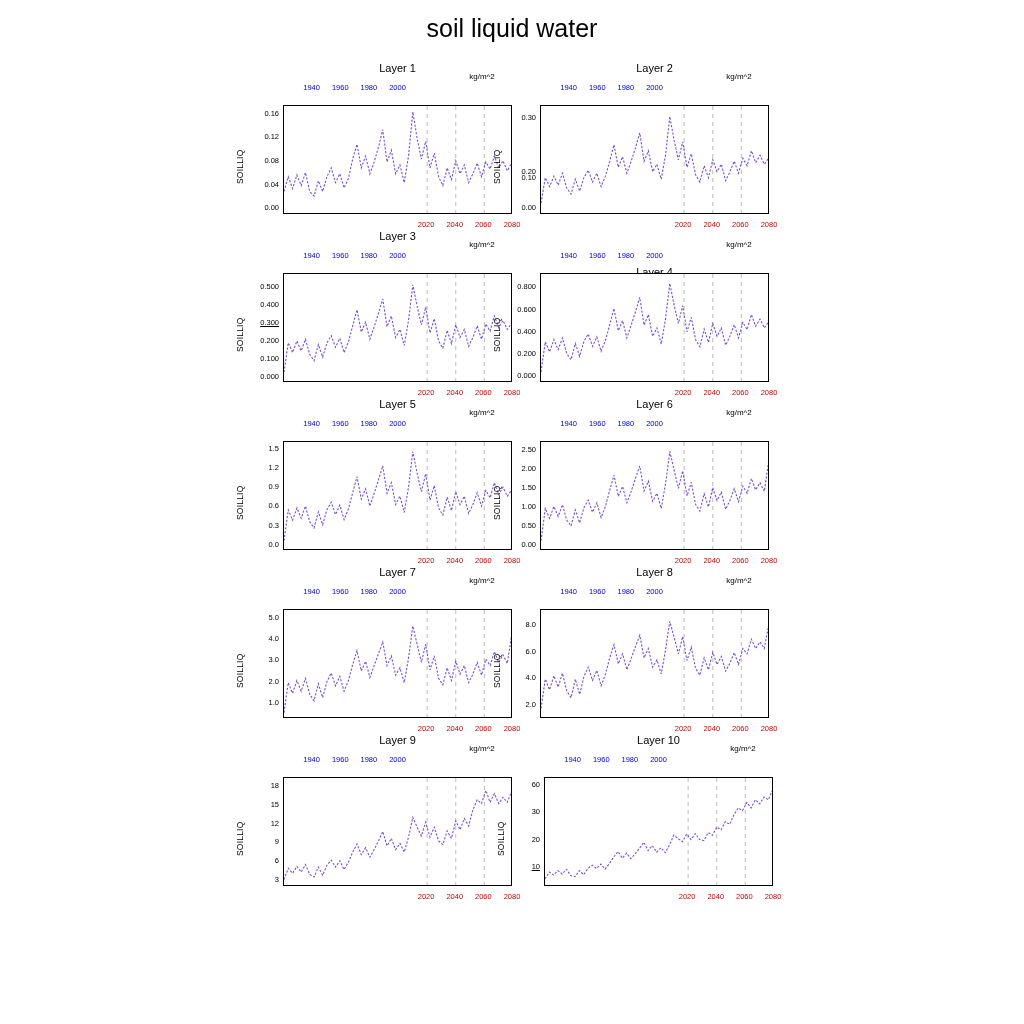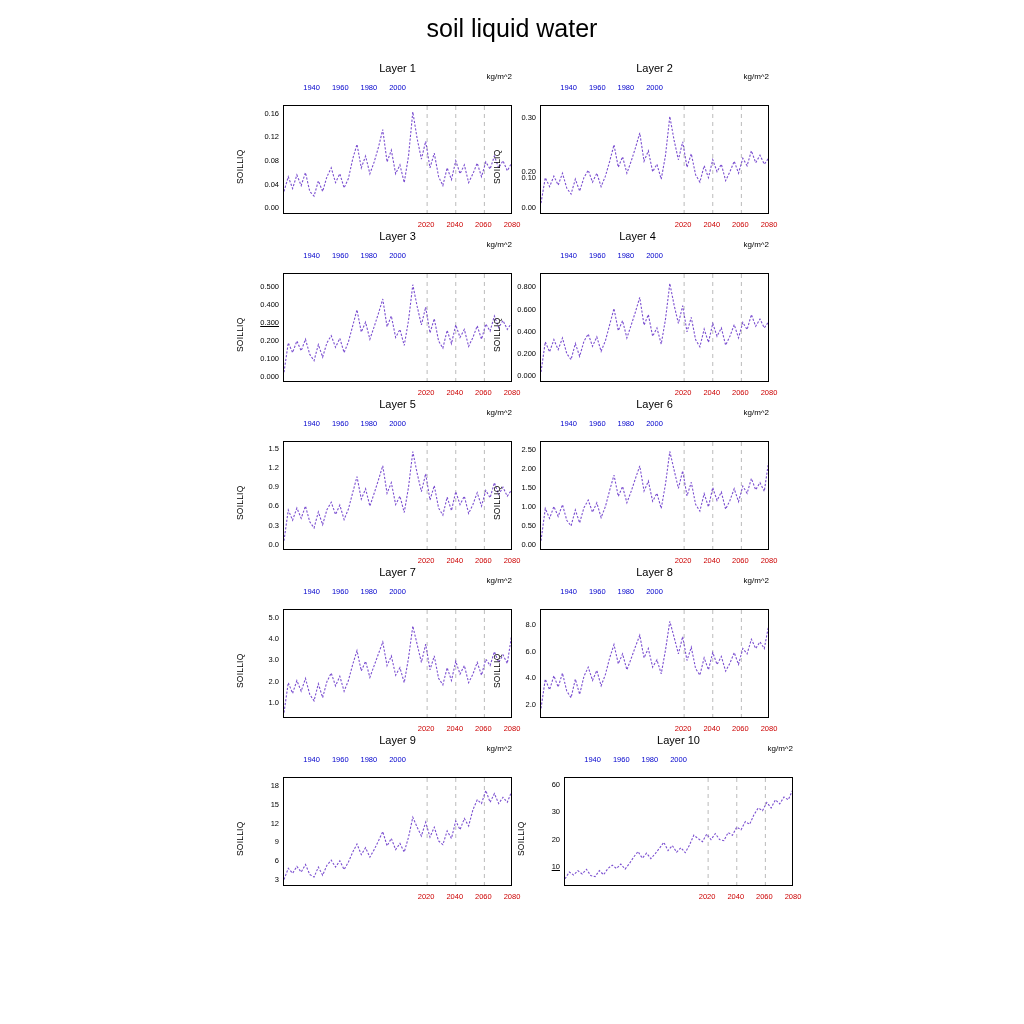--- a/index.html
+++ b/index.html
@@ -33,21 +33,21 @@
     left: 0;
     width: 100%;
     text-align: center;
     font-size: 11px;
     color: #000;
   }
   .units {
     position: absolute;
     font-size: 8px;
     color: #000;
-    text-align: right;
+    text-align: center;
   }
   .plot-frame {
     position: absolute;
     border: 1px solid #000;
     box-sizing: border-box;
     background: #ffffff;
     overflow: hidden;
   }
   .plot-frame svg {
     display: block;
@@ -177,21 +177,21 @@
             <line x1="143.13" y1="0" x2="143.13" y2="109" stroke="#aaaaaa" stroke-width="0.8" stroke-dasharray="4 4"></line>
             <line x1="171.75" y1="0" x2="171.75" y2="109" stroke="#aaaaaa" stroke-width="0.8" stroke-dasharray="4 4"></line>
             <line x1="200.38" y1="0" x2="200.38" y2="109" stroke="#aaaaaa" stroke-width="0.8" stroke-dasharray="4 4"></line>
             <line x1="229.00" y1="0" x2="229.00" y2="109" stroke="#aaaaaa" stroke-width="0.8" stroke-dasharray="4 4"></line>
           </g>
           <polyline points="0.00,98.28 4.29,68.80 8.59,78.62 12.88,67.01 17.18,76.84 21.47,65.22 25.76,80.41 30.06,86.66 34.35,70.58 38.64,83.09 42.94,68.80 47.23,61.65 51.52,73.26 55.82,64.33 60.11,78.62 64.41,67.90 68.70,51.82 72.99,35.74 77.29,58.07 81.58,48.25 85.88,65.22 90.17,52.71 94.46,39.31 98.76,25.02 103.05,52.71 107.34,41.99 111.64,63.43 115.93,55.39 120.23,71.48 124.52,46.46 128.81,10.72 133.11,32.16 137.40,50.93 141.69,33.06 145.99,58.97 150.28,44.67 154.58,67.01 158.87,74.16 163.16,56.29 167.46,69.69 171.75,50.93 176.04,63.43 180.34,55.39 184.63,72.37 188.92,63.43 193.22,51.82 197.51,65.22 201.81,50.03 206.10,57.18 210.39,41.99 214.69,53.61 218.98,46.46 223.28,55.39 227.57,49.14" fill="none" stroke="#7b4fd0" stroke-width="1.1" stroke-dasharray="2.2 1.6"></polyline>
         </svg>
       </div>
     </div>
     <div class="panel" style="left: 480px; top: 230px; width: 289px; height: 178px;">
-      <div class="panel-title" style="left: 43px; width: 229px;">Layer 4</div>
+      <div class="panel-title" style="left: 60px; width: 229px; margin-top: 36px;">Layer 4</div>
       <div class="units" style="left: 229px; top: 10px; width: 60px;">kg/m^2</div>
       <div class="xtick-top" style="left: 70.625px; top: 21px; width: 36px;">1940</div>
       <div class="xtick-top" style="left: 99.25px; top: 21px; width: 36px;">1960</div>
       <div class="xtick-top" style="left: 127.875px; top: 21px; width: 36px;">1980</div>
       <div class="xtick-top" style="left: 156.5px; top: 21px; width: 36px;">2000</div>
       <div class="xtick-bottom" style="left: 185.125px; top: 158px; width: 36px;">2020</div>
       <div class="xtick-bottom" style="left: 213.75px; top: 158px; width: 36px;">2040</div>
       <div class="xtick-bottom" style="left: 242.375px; top: 158px; width: 36px;">2060</div>
       <div class="xtick-bottom" style="left: 271px; top: 158px; width: 36px;">2080</div>
       <div class="ylabel" style="left: 12px; top: 121.5px;">SOILLIQ</div>
@@ -352,21 +352,21 @@
           <g>
             <line x1="143.13" y1="0" x2="143.13" y2="109" stroke="#aaaaaa" stroke-width="0.8" stroke-dasharray="4 4"></line>
             <line x1="171.75" y1="0" x2="171.75" y2="109" stroke="#aaaaaa" stroke-width="0.8" stroke-dasharray="4 4"></line>
             <line x1="200.38" y1="0" x2="200.38" y2="109" stroke="#aaaaaa" stroke-width="0.8" stroke-dasharray="4 4"></line>
             <line x1="229.00" y1="0" x2="229.00" y2="109" stroke="#aaaaaa" stroke-width="0.8" stroke-dasharray="4 4"></line>
           </g>
           <polyline points="0.00,101.53 4.29,90.31 8.59,95.30 12.88,88.45 17.18,94.05 21.47,86.58 25.76,96.54 30.06,99.03 34.35,89.07 38.64,97.17 42.94,87.20 47.23,82.22 51.52,89.07 55.82,82.84 60.11,91.56 64.41,84.09 68.70,74.12 72.99,66.02 77.29,76.61 81.58,69.76 85.88,79.10 90.17,71.63 94.46,62.91 98.76,53.57 103.05,67.89 107.34,60.42 111.64,71.63 115.93,65.40 120.23,74.12 124.52,59.17 128.81,39.24 133.11,49.21 137.40,57.93 141.69,44.22 145.99,59.17 150.28,49.21 154.58,62.91 158.87,66.65 163.16,52.94 167.46,60.42 171.75,42.98 176.04,51.70 180.34,40.49 184.63,47.96 188.92,31.77 193.22,21.80 197.51,25.54 201.81,12.46 206.10,24.29 210.39,15.57 214.69,25.54 218.98,19.31 223.28,24.29 227.57,13.70" fill="none" stroke="#7b4fd0" stroke-width="1.1" stroke-dasharray="2.2 1.6"></polyline>
         </svg>
       </div>
     </div>
-    <div class="panel" style="left: 504px; top: 734px; width: 289px; height: 178px;">
+    <div class="panel" style="left: 484px; top: 734px; width: 289px; height: 178px;">
       <div class="panel-title" style="left: 60px; width: 229px;">Layer 10</div>
       <div class="units" style="left: 229px; top: 10px; width: 60px;">kg/m^2</div>
       <div class="xtick-top" style="left: 70.625px; top: 21px; width: 36px;">1940</div>
       <div class="xtick-top" style="left: 99.25px; top: 21px; width: 36px;">1960</div>
       <div class="xtick-top" style="left: 127.875px; top: 21px; width: 36px;">1980</div>
       <div class="xtick-top" style="left: 156.5px; top: 21px; width: 36px;">2000</div>
       <div class="xtick-bottom" style="left: 185.125px; top: 158px; width: 36px;">2020</div>
       <div class="xtick-bottom" style="left: 213.75px; top: 158px; width: 36px;">2040</div>
       <div class="xtick-bottom" style="left: 242.375px; top: 158px; width: 36px;">2060</div>
       <div class="xtick-bottom" style="left: 271px; top: 158px; width: 36px;">2080</div>

